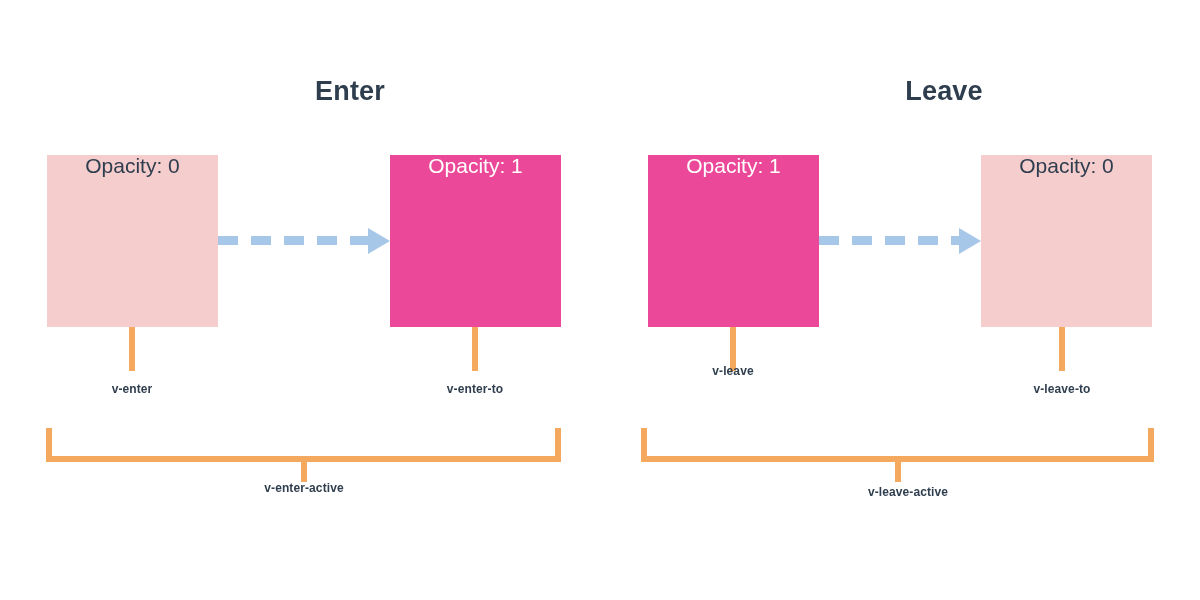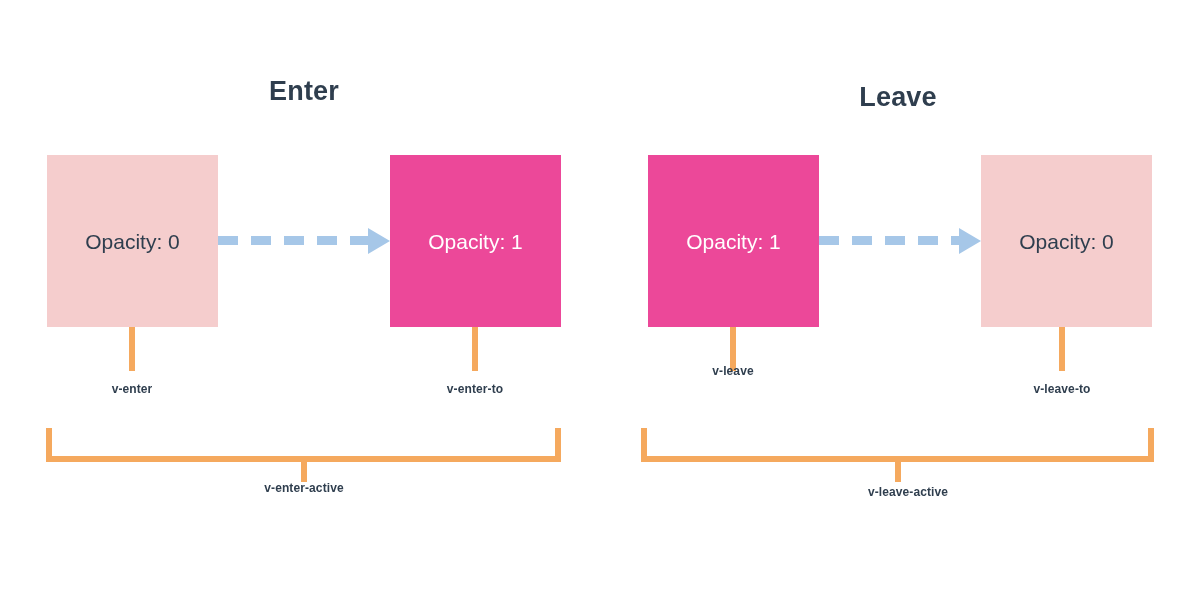--- a/index.html
+++ b/index.html
@@ -22,29 +22,30 @@
   
   .panel-title {
     position: absolute;
     font-size: 27px;
     font-weight: bold;
     color: #2F3E4E;
     letter-spacing: 0.2px;
     text-align: center;
     white-space: nowrap;
     transform: translateX(-50%);
+    margin-left: 46px;
   }
 
   
   .state-box {
     position: absolute;
     width: 171px;
     height: 172px;
     display: flex;
-    align-items: center;
+    align-items: flex-start;
     justify-content: center;
     box-sizing: border-box;
   }
   .state-box.faded  { background: #F5CDCD; }
   .state-box.solid  { background: #ec4899; }
   .state-label {
     font-size: 21px;
     font-weight: normal;
     white-space: nowrap;
     line-height: 1;
@@ -157,21 +158,21 @@
       <div class="arm right"></div>
       <div class="bar"></div>
     </div>
     <div class="bracket-stem" style="left:304px; top:462px; height:20px;"></div>
 
     <div class="caption" style="left:304px; top:481px;">v-enter-active</div>
   </div>
 
   <div>
 
-    <div class="panel-title" style="left:898px; top:82px;">Leave</div>
+    <div class="panel-title" style="left:898px; top:76px;">Leave</div>
 
     <div class="state-box solid" style="left:648px; top:155px;">
       <span class="state-label">Opacity: 1</span>
     </div>
 
     <div class="arrow" style="left:819px; top:236px; width:162px;">
       <div class="shaft" style="width:140px;"></div>
       <div class="head" style="left:140px;"></div>
     </div>
 

